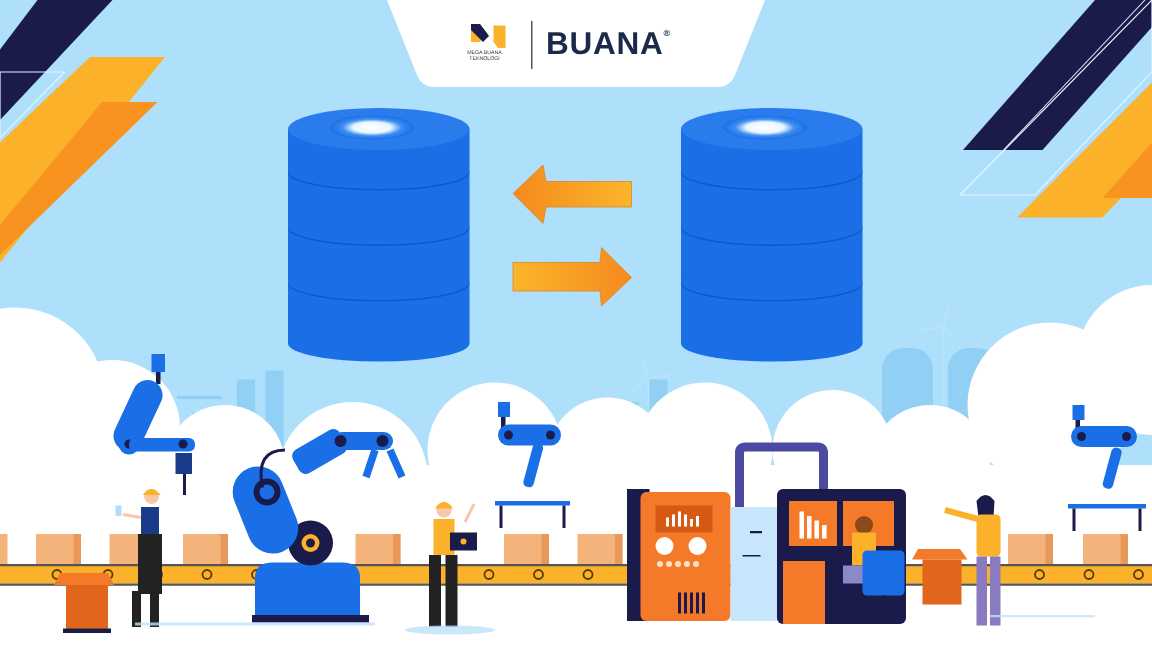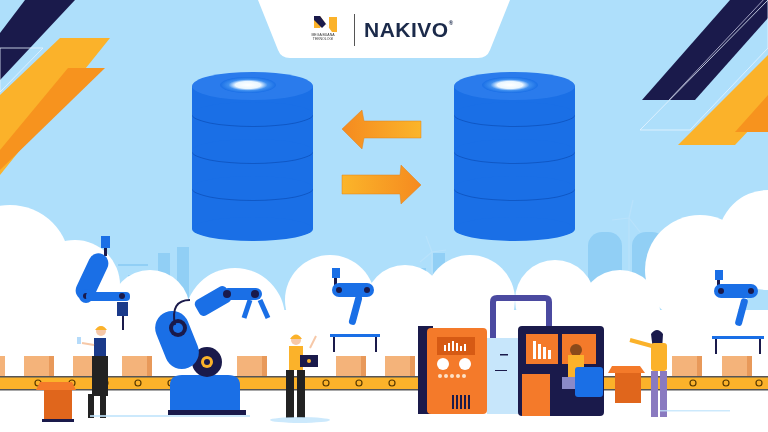--- a/index.html
+++ b/index.html
@@ -324,15 +324,15 @@
     <rect x="660" y="410" width="70" height="1.5"></rect>
   </g>
 </svg>
 
 <div class="logo-sub">
   <div>MEGA BUANA</div>
   <div>TEKNOLOGI</div>
 </div>
 <div class="logo-divider"></div>
 <div class="logo-brand">
-  <span>NAKIVO</span><sup>®</sup>
+  <span>BUANA</span><sup>®</sup>
 </div>
 </div>
 
 </body></html>

